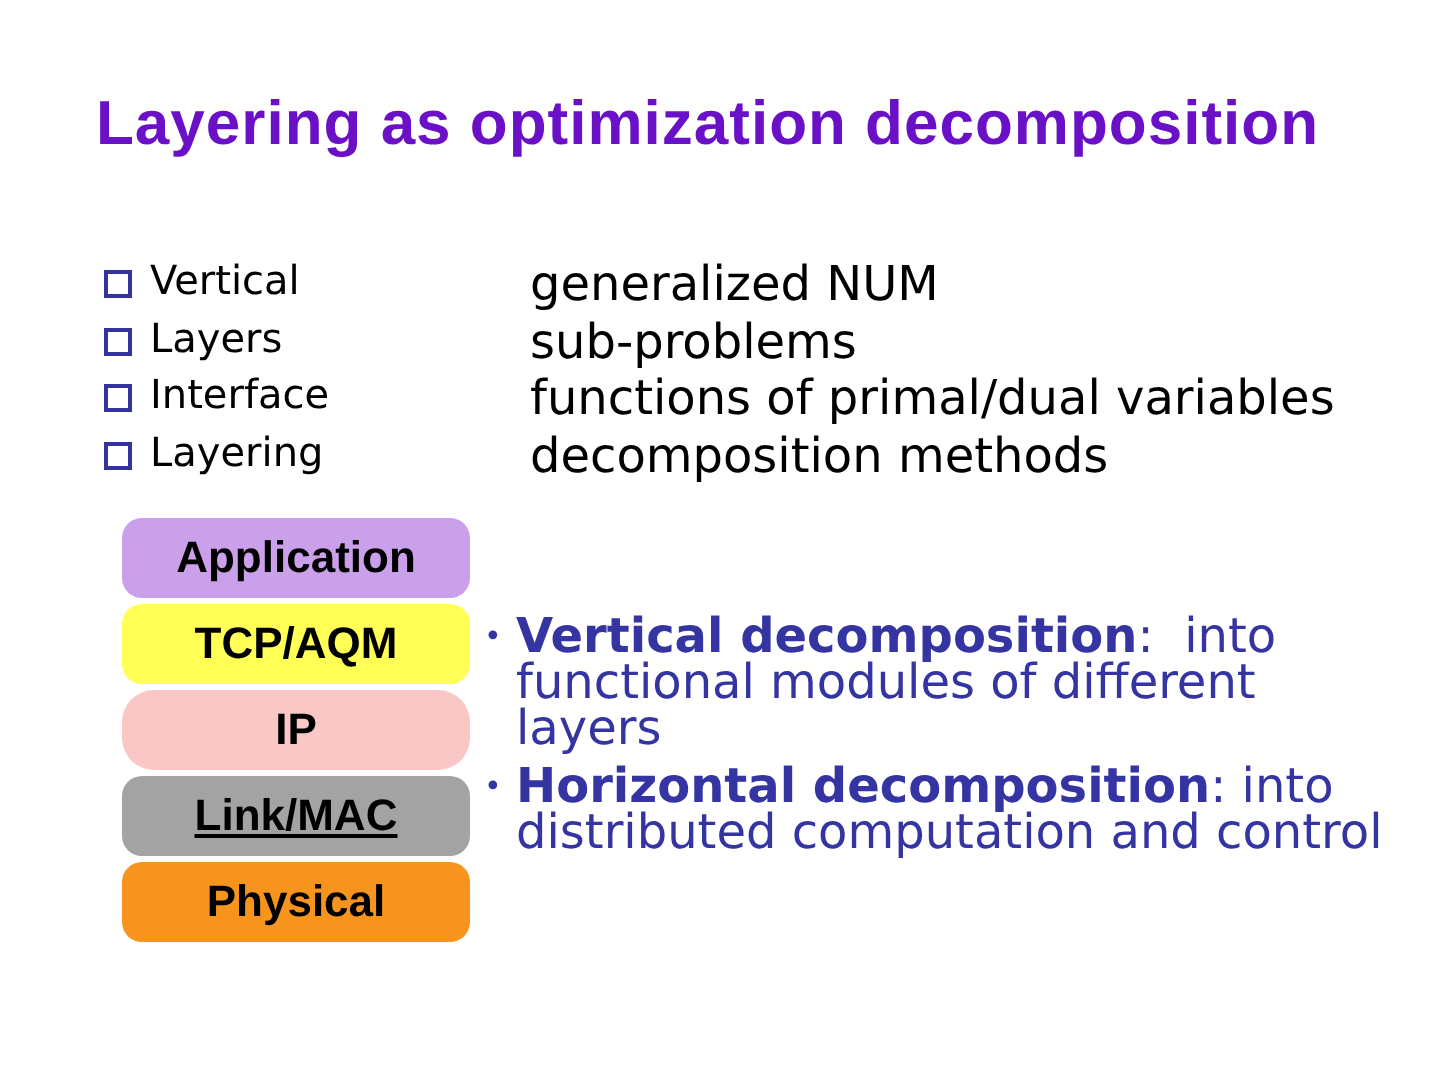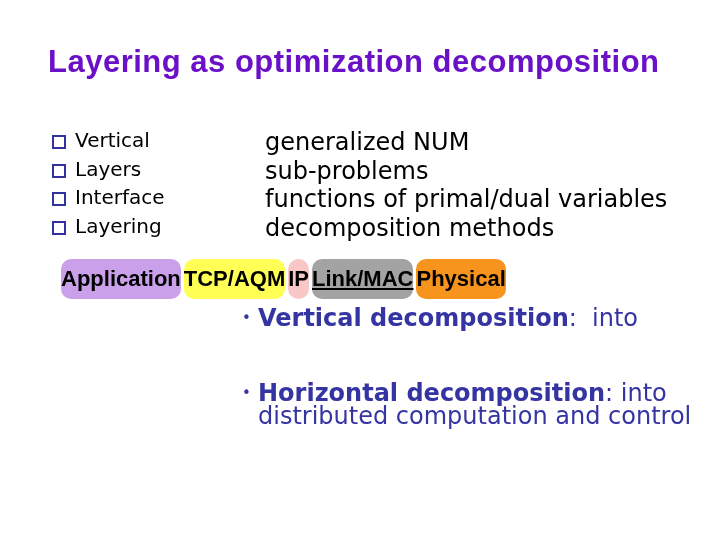--- a/index.html
+++ b/index.html
@@ -17,21 +17,21 @@
   .def-row.r0{top:128px}.def-row.r1{top:157px}.def-row.r2{top:185px}.def-row.r3{top:214px}
   .sq-bullet{
     position:absolute;left:2px;top:7px;width:10px;height:10px;
     border:2px solid #3333A0;background:#ffffff;box-sizing:content-box;
   }
   .term{position:absolute;left:25px;top:0;font-size:20px;color:#000;white-space:nowrap;}
   .desc{position:absolute;left:215px;top:0;font-size:24px;color:#000;white-space:nowrap;}
   
   .stack{
     position:absolute;left:61px;top:259px;width:174px;
-    display:flex;flex-direction:row;gap:3px;
+    display:flex;flex-direction:column;gap:3px;
   }
   .layer-box{
     height:40px;border-radius:10px;
     display:flex;align-items:center;justify-content:center;
     font-family:"Liberation Sans",sans-serif;font-weight:bold;font-size:22px;color:#000;
   }
   
   .note{position:absolute;left:242px;width:460px;display:flex;align-items:flex-start;}
   .note.n0{top:307px}.note.n1{top:382px}
   .note-dot{width:16px;font-size:15px;line-height:23px;flex:0 0 16px;}
@@ -75,20 +75,21 @@
     <div class="layer-box" style="background-color: rgb(247, 148, 30);">Physical</div>
   </div>
 
   <div style="color: rgb(52, 52, 163);">
     <div class="note n0">
       <span class="note-dot">•</span>
       <div class="note-body">
         <div>
           <span class="note-lead-bold">Vertical decomposition</span><span class="note-lead-rest">:  into</span>
         </div>
+        <div>functional modules of different layers</div>
       </div>
     </div>
     <div class="note n1">
       <span class="note-dot">•</span>
       <div class="note-body">
         <div>
           <span class="note-lead-bold">Horizontal decomposition</span><span class="note-lead-rest">: into</span>
         </div>
         <div>distributed computation and control</div>
       </div>

